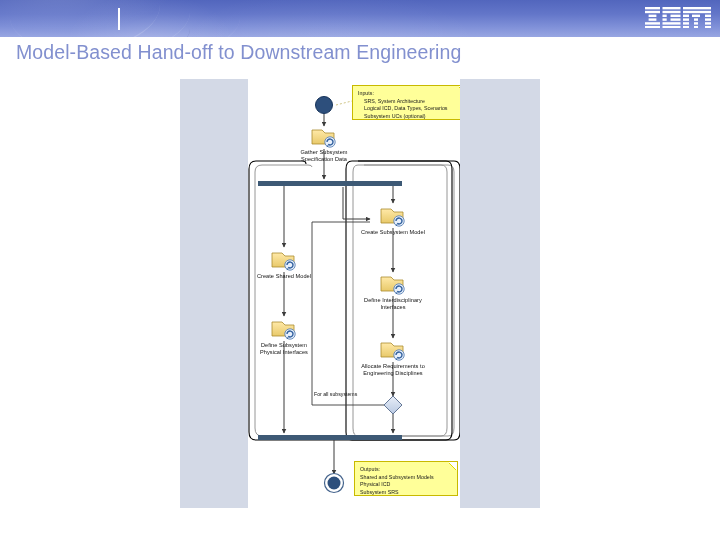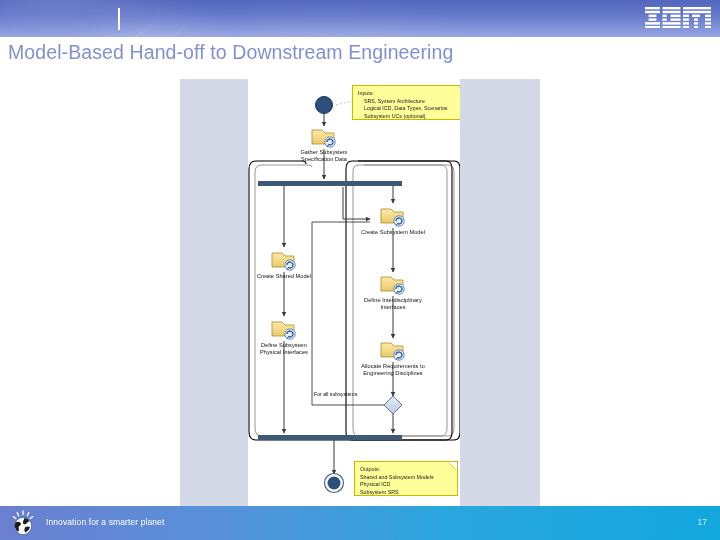--- a/index.html
+++ b/index.html
@@ -31,21 +31,21 @@
   .hdr-text{
     position:absolute;left:125px;top:13px;
     font-size:11.5px;color:#ffffff;letter-spacing:.15px;white-space:nowrap;
   }
   .ibm-logo{
     position:absolute;right:9px;top:7px;width:66px;height:21px;
   }
 
   
   .title{
-    position:absolute;left:8px;top:41px;width:640px;
+    position:absolute;left:16px;top:41px;width:640px;
     font-size:19.5px;color:#8290cf;letter-spacing:.1px;white-space:nowrap;
   }
 
   
   .canvas{
     position:absolute;left:0;top:79px;width:720px;height:427px;background:#ffffff;
   }
   .band{
     position:absolute;left:180px;top:0px;width:360px;height:429px;
     background:#d3d9e6;
@@ -284,31 +284,14 @@
         <span class="corner"></span>
         <span class="ln">Outputs:</span>
         <span class="ln">Shared and Subsystem Models</span>
         <span class="ln">Physical ICD</span>
         <span class="ln">Subsystem SRS</span>
       </div>
 
     </div>
   </div>
 
-  <div class="footer">
-    <svg class="globe" viewBox="0 0 30 26">
-      <g stroke="#ffffff" stroke-width="1.3" stroke-linecap="round">
-        <line x1="15" y1="1" x2="15" y2="4.6"></line>
-        <line x1="9.2" y1="2.6" x2="10.6" y2="5.8"></line>
-        <line x1="20.8" y1="2.6" x2="19.4" y2="5.8"></line>
-        <line x1="5.2" y1="6.6" x2="7.8" y2="8.6"></line>
-        <line x1="24.8" y1="6.6" x2="22.2" y2="8.6"></line>
-      </g>
-      <circle cx="15" cy="16" r="8.6" fill="#ffffff" stroke="#2f4fa0" stroke-width="0.6"></circle>
-      <path d="M7.4 12.4 q3.4 -1.4 5.2 0.6 q1.2 1.4 -0.6 2.6 q-2.2 1.4 -1.2 3.4 q0.8 1.6 -0.8 2.8 q-2.6 -1.8 -3.2 -5 q-0.3 -2.4 0.6 -4.4 Z" fill="#1c1c1c"></path>
-      <path d="M16.6 8.0 q3.2 0.6 4.9 3.2 q-1.8 0.4 -2.6 1.8 q-0.8 1.6 -2.6 1.2 q-1.8 -0.4 -1.4 -2.2 q0.4 -1.8 1.7 -4.0 Z" fill="#1c1c1c"></path>
-      <path d="M17.4 17.0 q2.6 -1.2 4.6 0.2 q-0.8 3.6 -4.4 5.4 q-1.4 -1.2 -1.2 -3.0 q0.2 -1.8 1.0 -2.6 Z" fill="#1c1c1c"></path>
-    </svg>
-    <div class="footer-text">Innovation for a smarter planet</div>
-    <div class="page-num">17</div>
-  </div>
 
 </div>
 
 </body></html>

